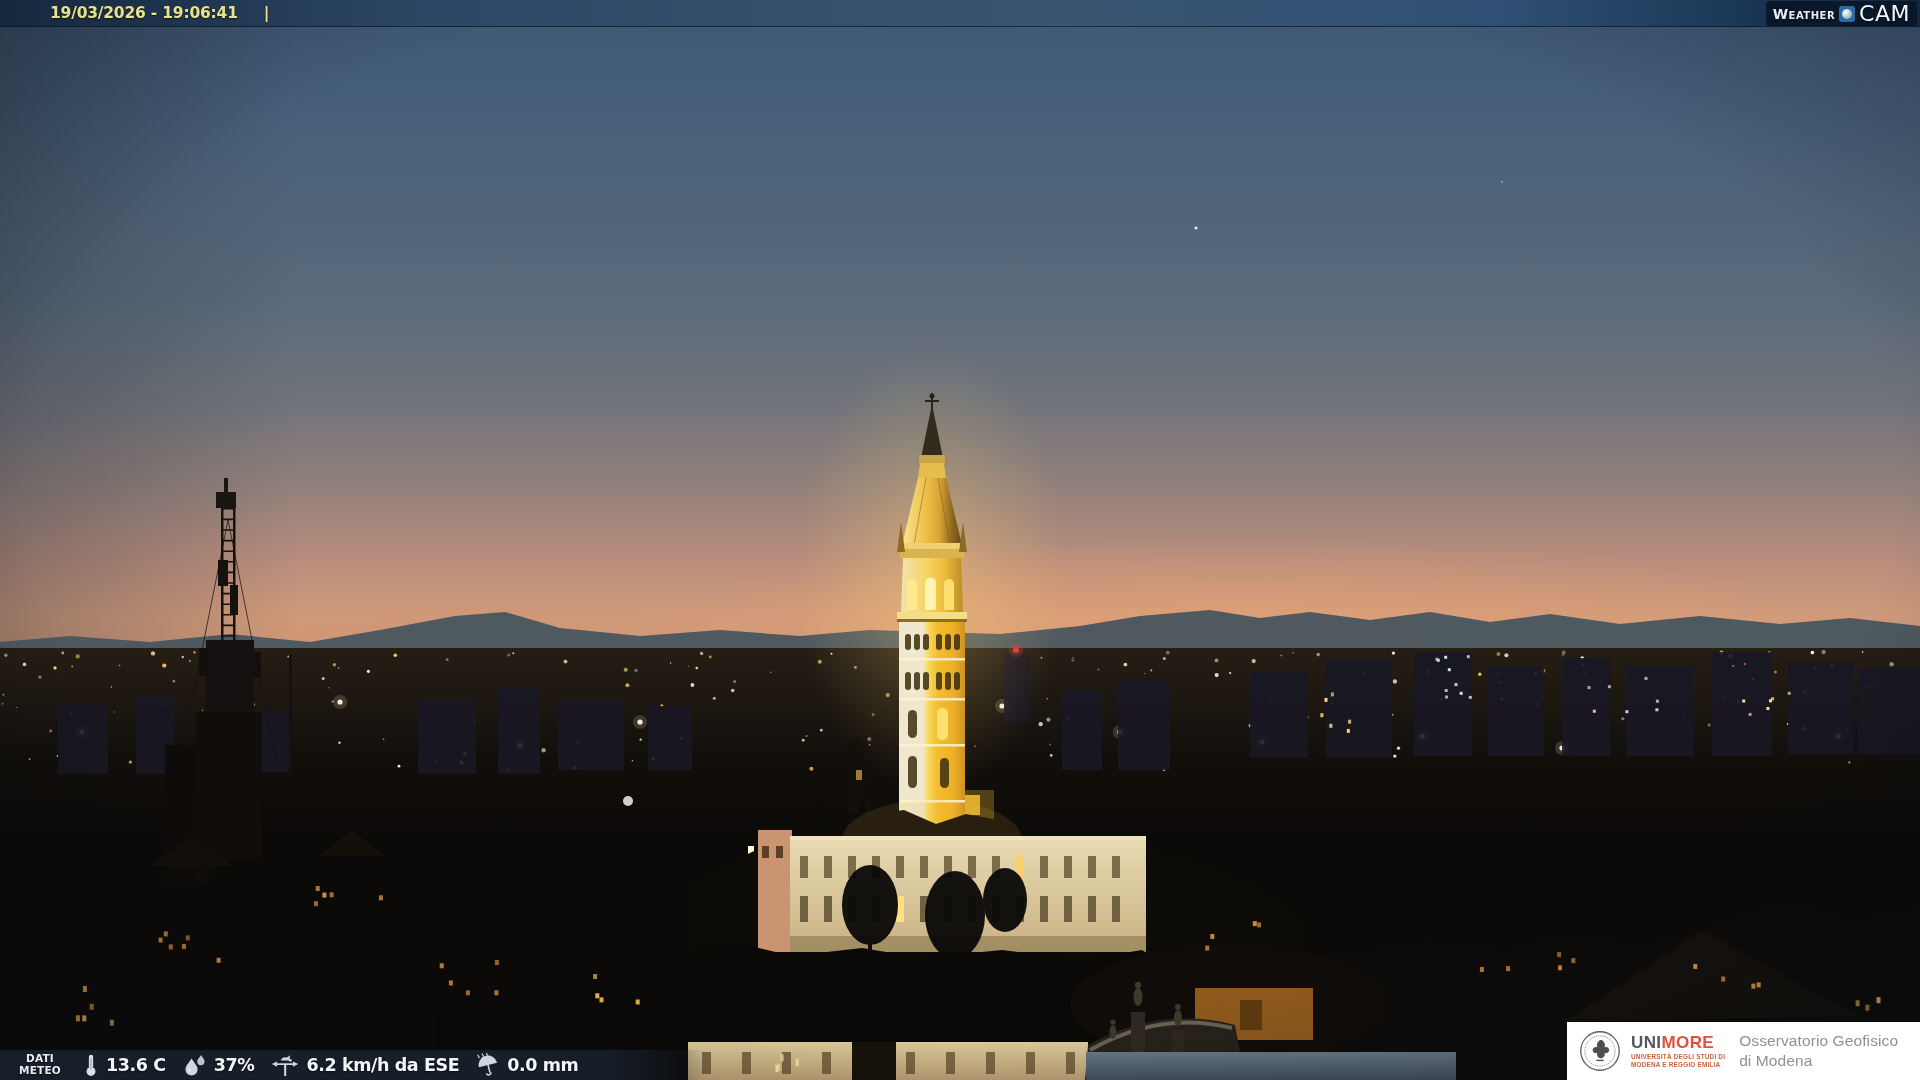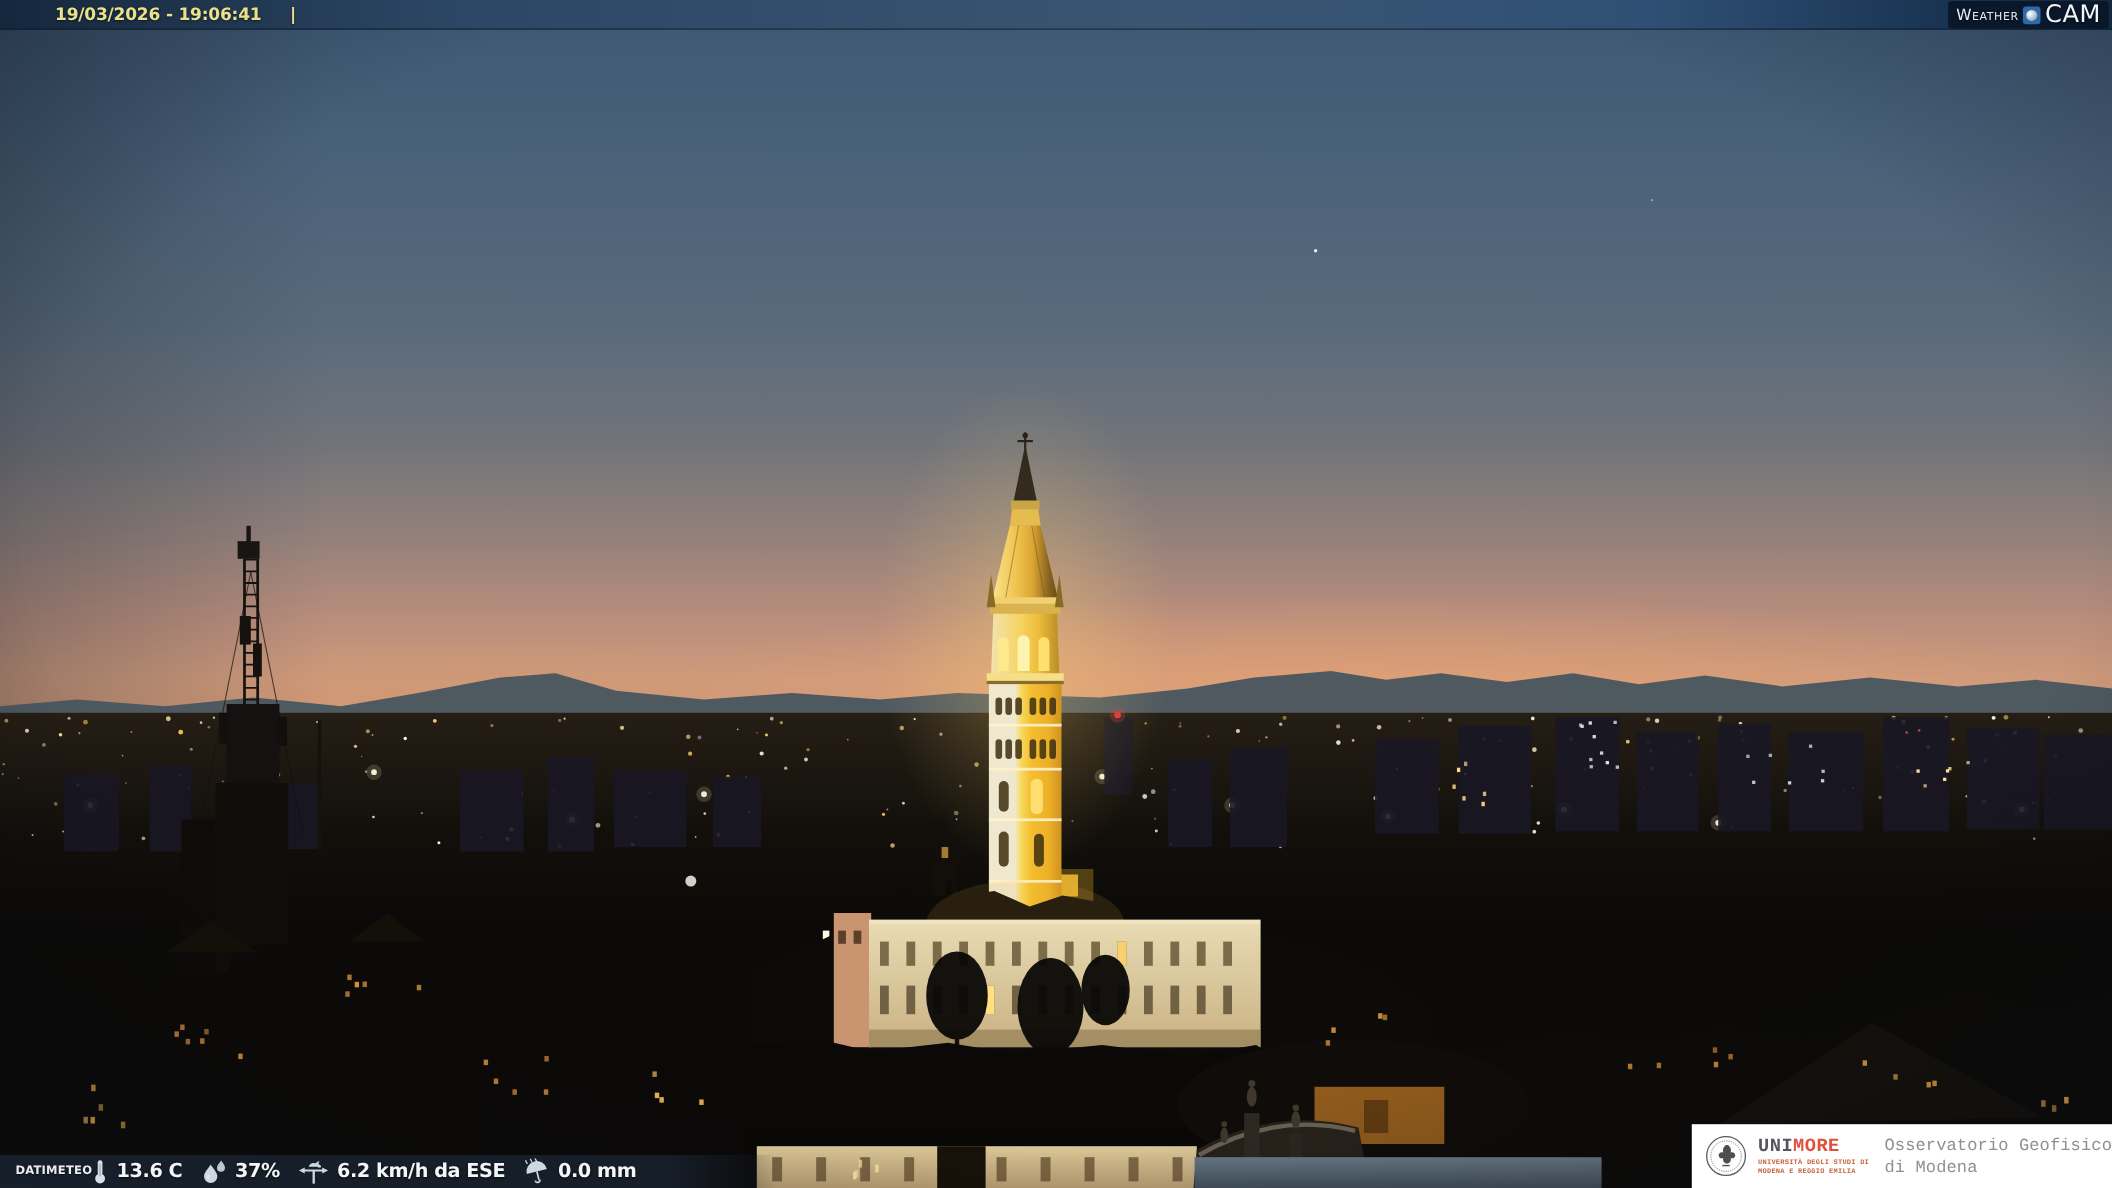--- a/index.html
+++ b/index.html
@@ -11,40 +11,40 @@
   .titlebar{position:absolute;top:0;left:0;width:100%;height:27px;display:flex;align-items:center;
     padding-left:50px;box-sizing:border-box;
     background:linear-gradient(90deg,#15273d 0%,#2c4765 22%,#3a5572 55%,#2f5074 78%,#16304e 94%,#122840 100%);
     border-bottom:1px solid rgba(8,16,28,.6);
     font-weight:bold;font-size:15.5px;color:#eae189;letter-spacing:-0.2px;
     text-shadow:0 1px 2px rgba(0,0,0,.55);white-space:nowrap;}
   .sep{margin:0 26px;}
   .ttl{letter-spacing:-0.3px;}
   .wcam{position:absolute;right:3px;top:1px;height:25px;display:flex;align-items:center;gap:4px;
     background:rgba(9,20,38,.85);border-radius:3px;padding:0 7px;}
-  .w1{font-variant:small-caps;font-weight:400;font-size:14px;color:#e7ebf2;letter-spacing:.5px;text-align:right;}
+  .w1{font-variant:small-caps;font-weight:700;font-size:14px;color:#e7ebf2;letter-spacing:.5px;text-align:right;}
   .wsq{width:16px;height:16px;background:#2e6ba6;border-radius:3px;display:flex;align-items:center;justify-content:center;}
   .wsq i{width:10px;height:10px;border-radius:50%;display:block;
     background:radial-gradient(circle at 35% 35%,#ffffff,#9fb2c2 70%,#6e8193);}
   .w2{font-weight:normal;font-size:22px;color:#f2f5f9;letter-spacing:.5px;text-align:right;}
 
   
   .meteo{position:absolute;bottom:0;left:0;width:705px;height:30px;display:flex;align-items:center;
     background:linear-gradient(90deg,rgba(24,33,45,.90) 0%,rgba(24,33,45,.87) 86%,rgba(24,33,45,0) 100%);
     color:#f3f6f9;}
   .dati{margin-left:14px;width:52px;text-align:center;font-size:10.5px;font-weight:bold;line-height:1.1;
-    letter-spacing:.2px;color:#e9edf2;display:flex;flex-direction:row;text-shadow:0 1px 1px rgba(0,0,0,.6);}
+    letter-spacing:.2px;color:#e9edf2;display:flex;flex-direction:column;text-shadow:0 1px 1px rgba(0,0,0,.6);}
   .reading{display:flex;align-items:center;gap:6px;margin-left:16px;justify-content:flex-end;}
   .mval{font-size:17.5px;font-weight:bold;letter-spacing:-0.4px;text-shadow:0 1px 2px rgba(0,0,0,.65);white-space:nowrap;}
   .micon{display:block;}
 
   
-  .logobox{position:absolute;right:0;bottom:0;width:382px;height:58px;background:#ffffff;
+  .logobox{position:absolute;right:0;bottom:0;width:353px;height:58px;background:#ffffff;
     display:flex;align-items:center;padding-left:11px;box-sizing:border-box;gap:9px;
-    font-family:Liberation Mono, monospace;}
+    font-family:Liberation Sans, sans-serif;}
   .wordmark{font-size:17px;font-weight:bold;letter-spacing:.4px;line-height:1;white-space:nowrap;}
   .uni{color:#55575c;}
   .more{color:#e0513b;}
   .subtext{margin-top:2px;font-size:6.4px;line-height:1.25;color:#c4653d;letter-spacing:.2px;
     font-weight:bold;display:flex;flex-direction:column;white-space:nowrap;}
   .org{margin-left:5px;font-size:15.5px;color:#8e9095;line-height:1.3;letter-spacing:.1px;white-space:nowrap;}
 </style>
 </head>
 <body>
 

